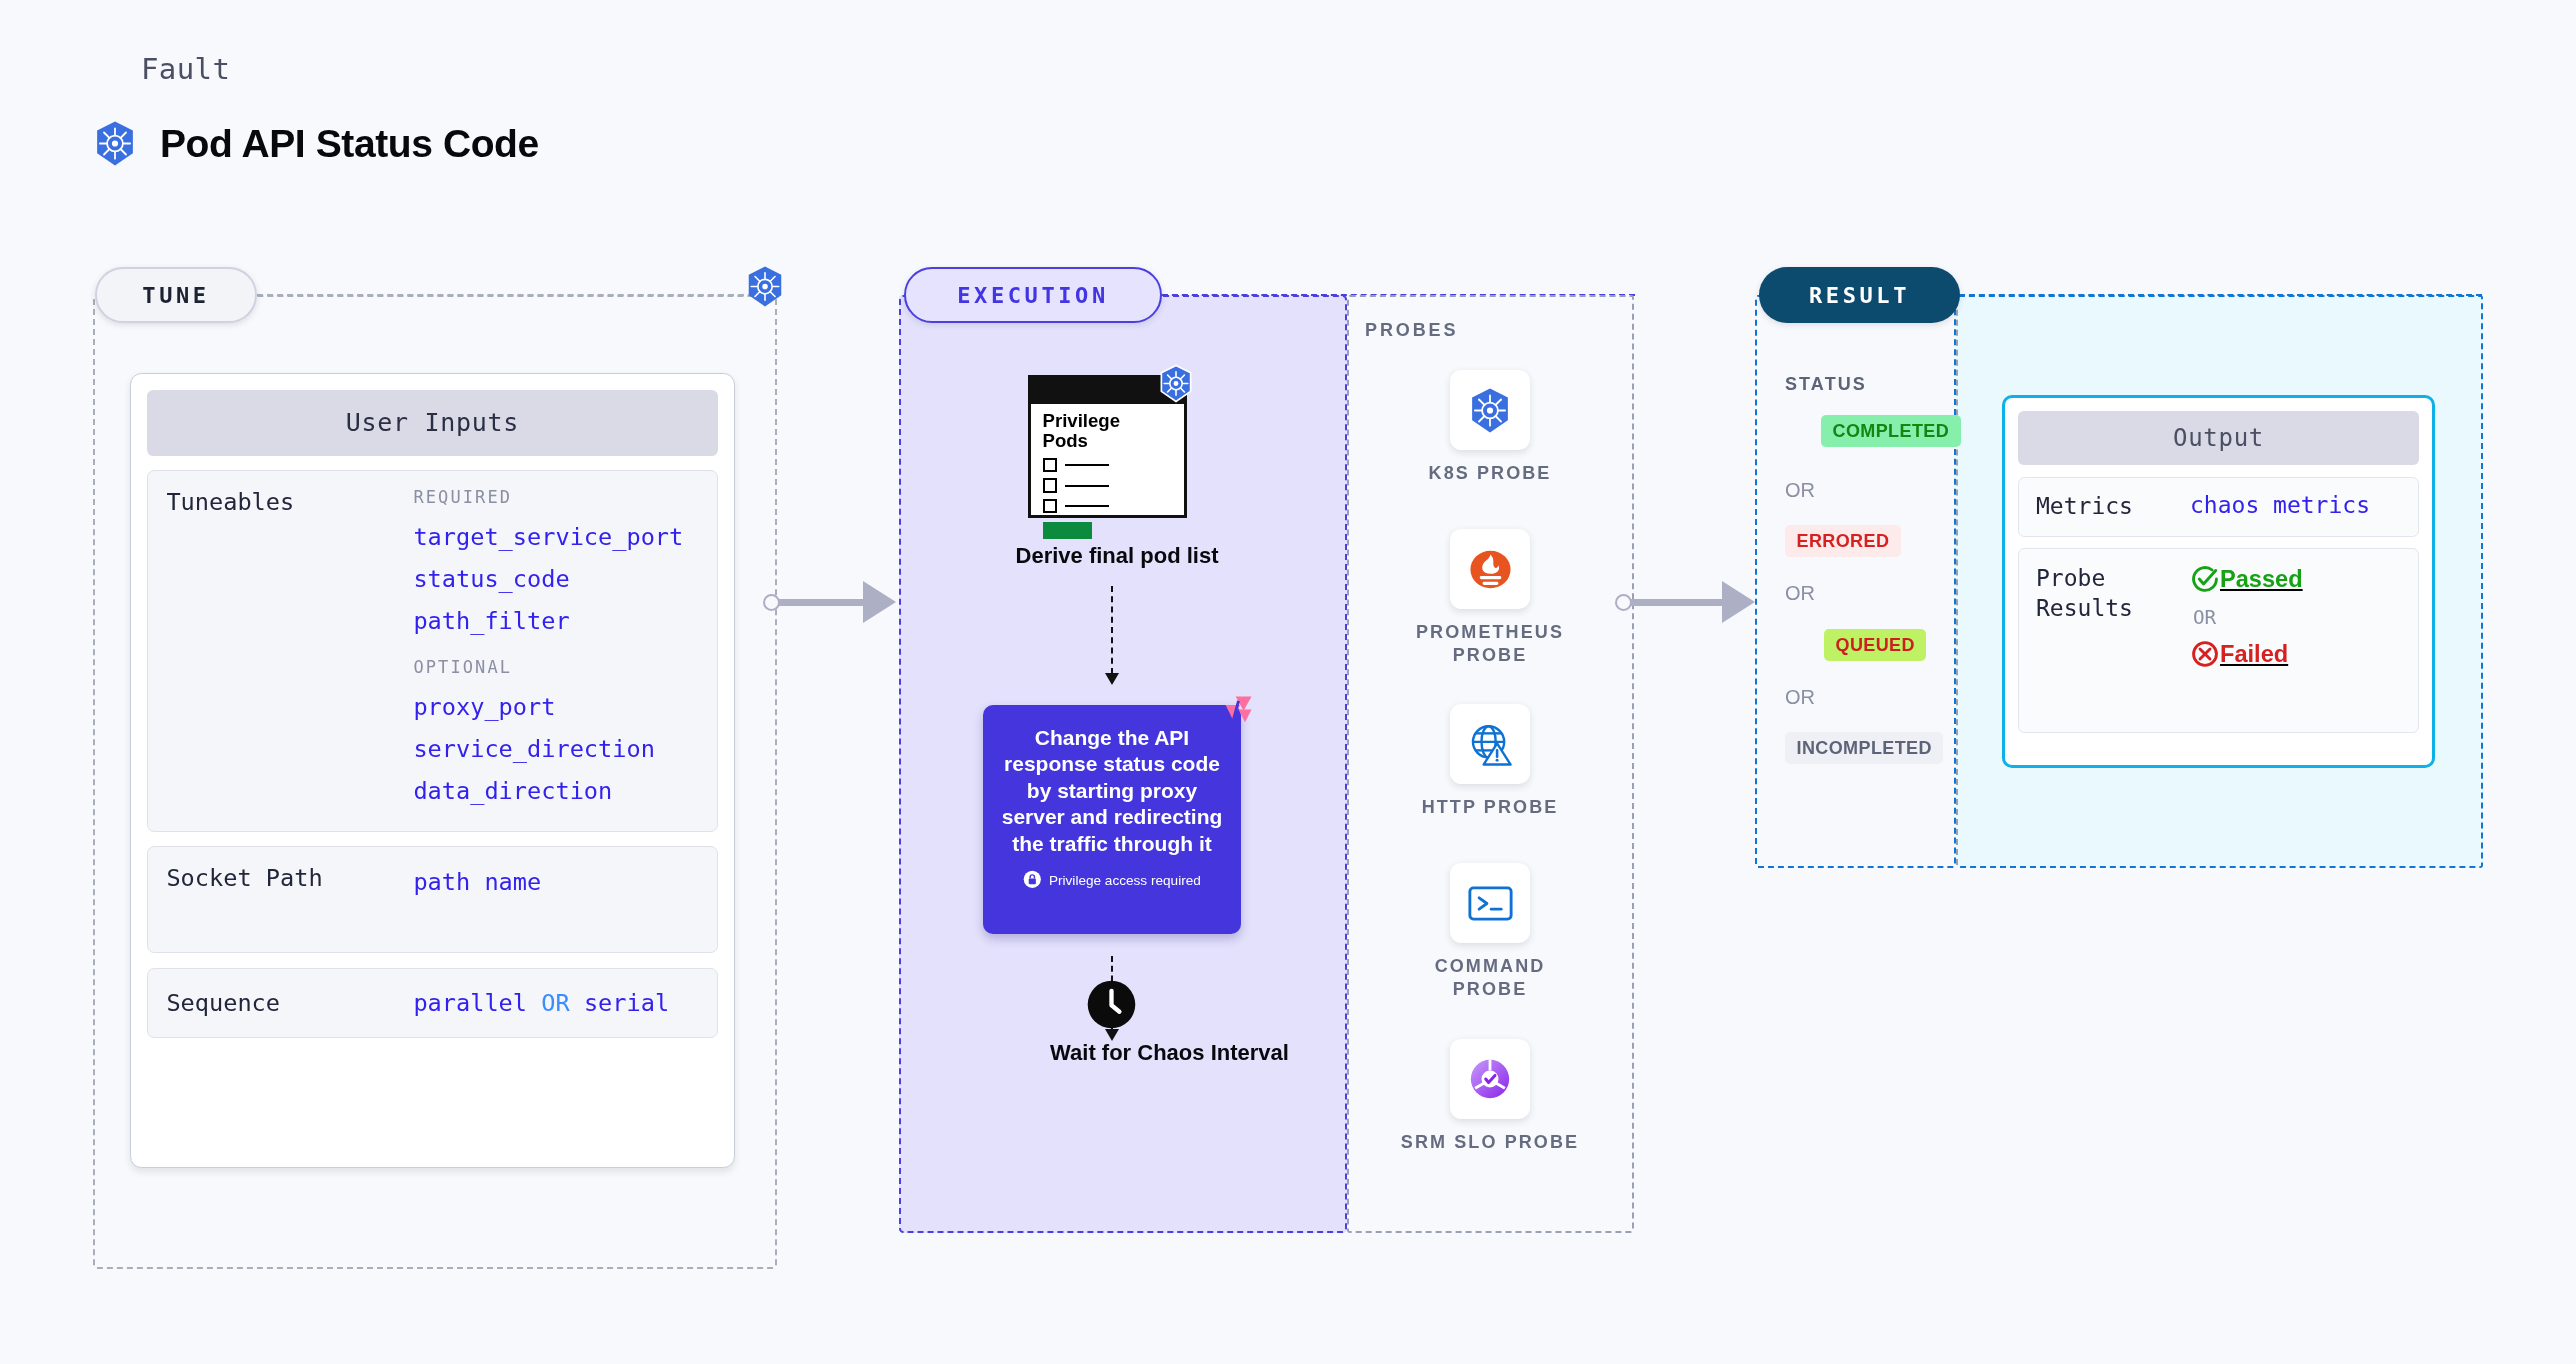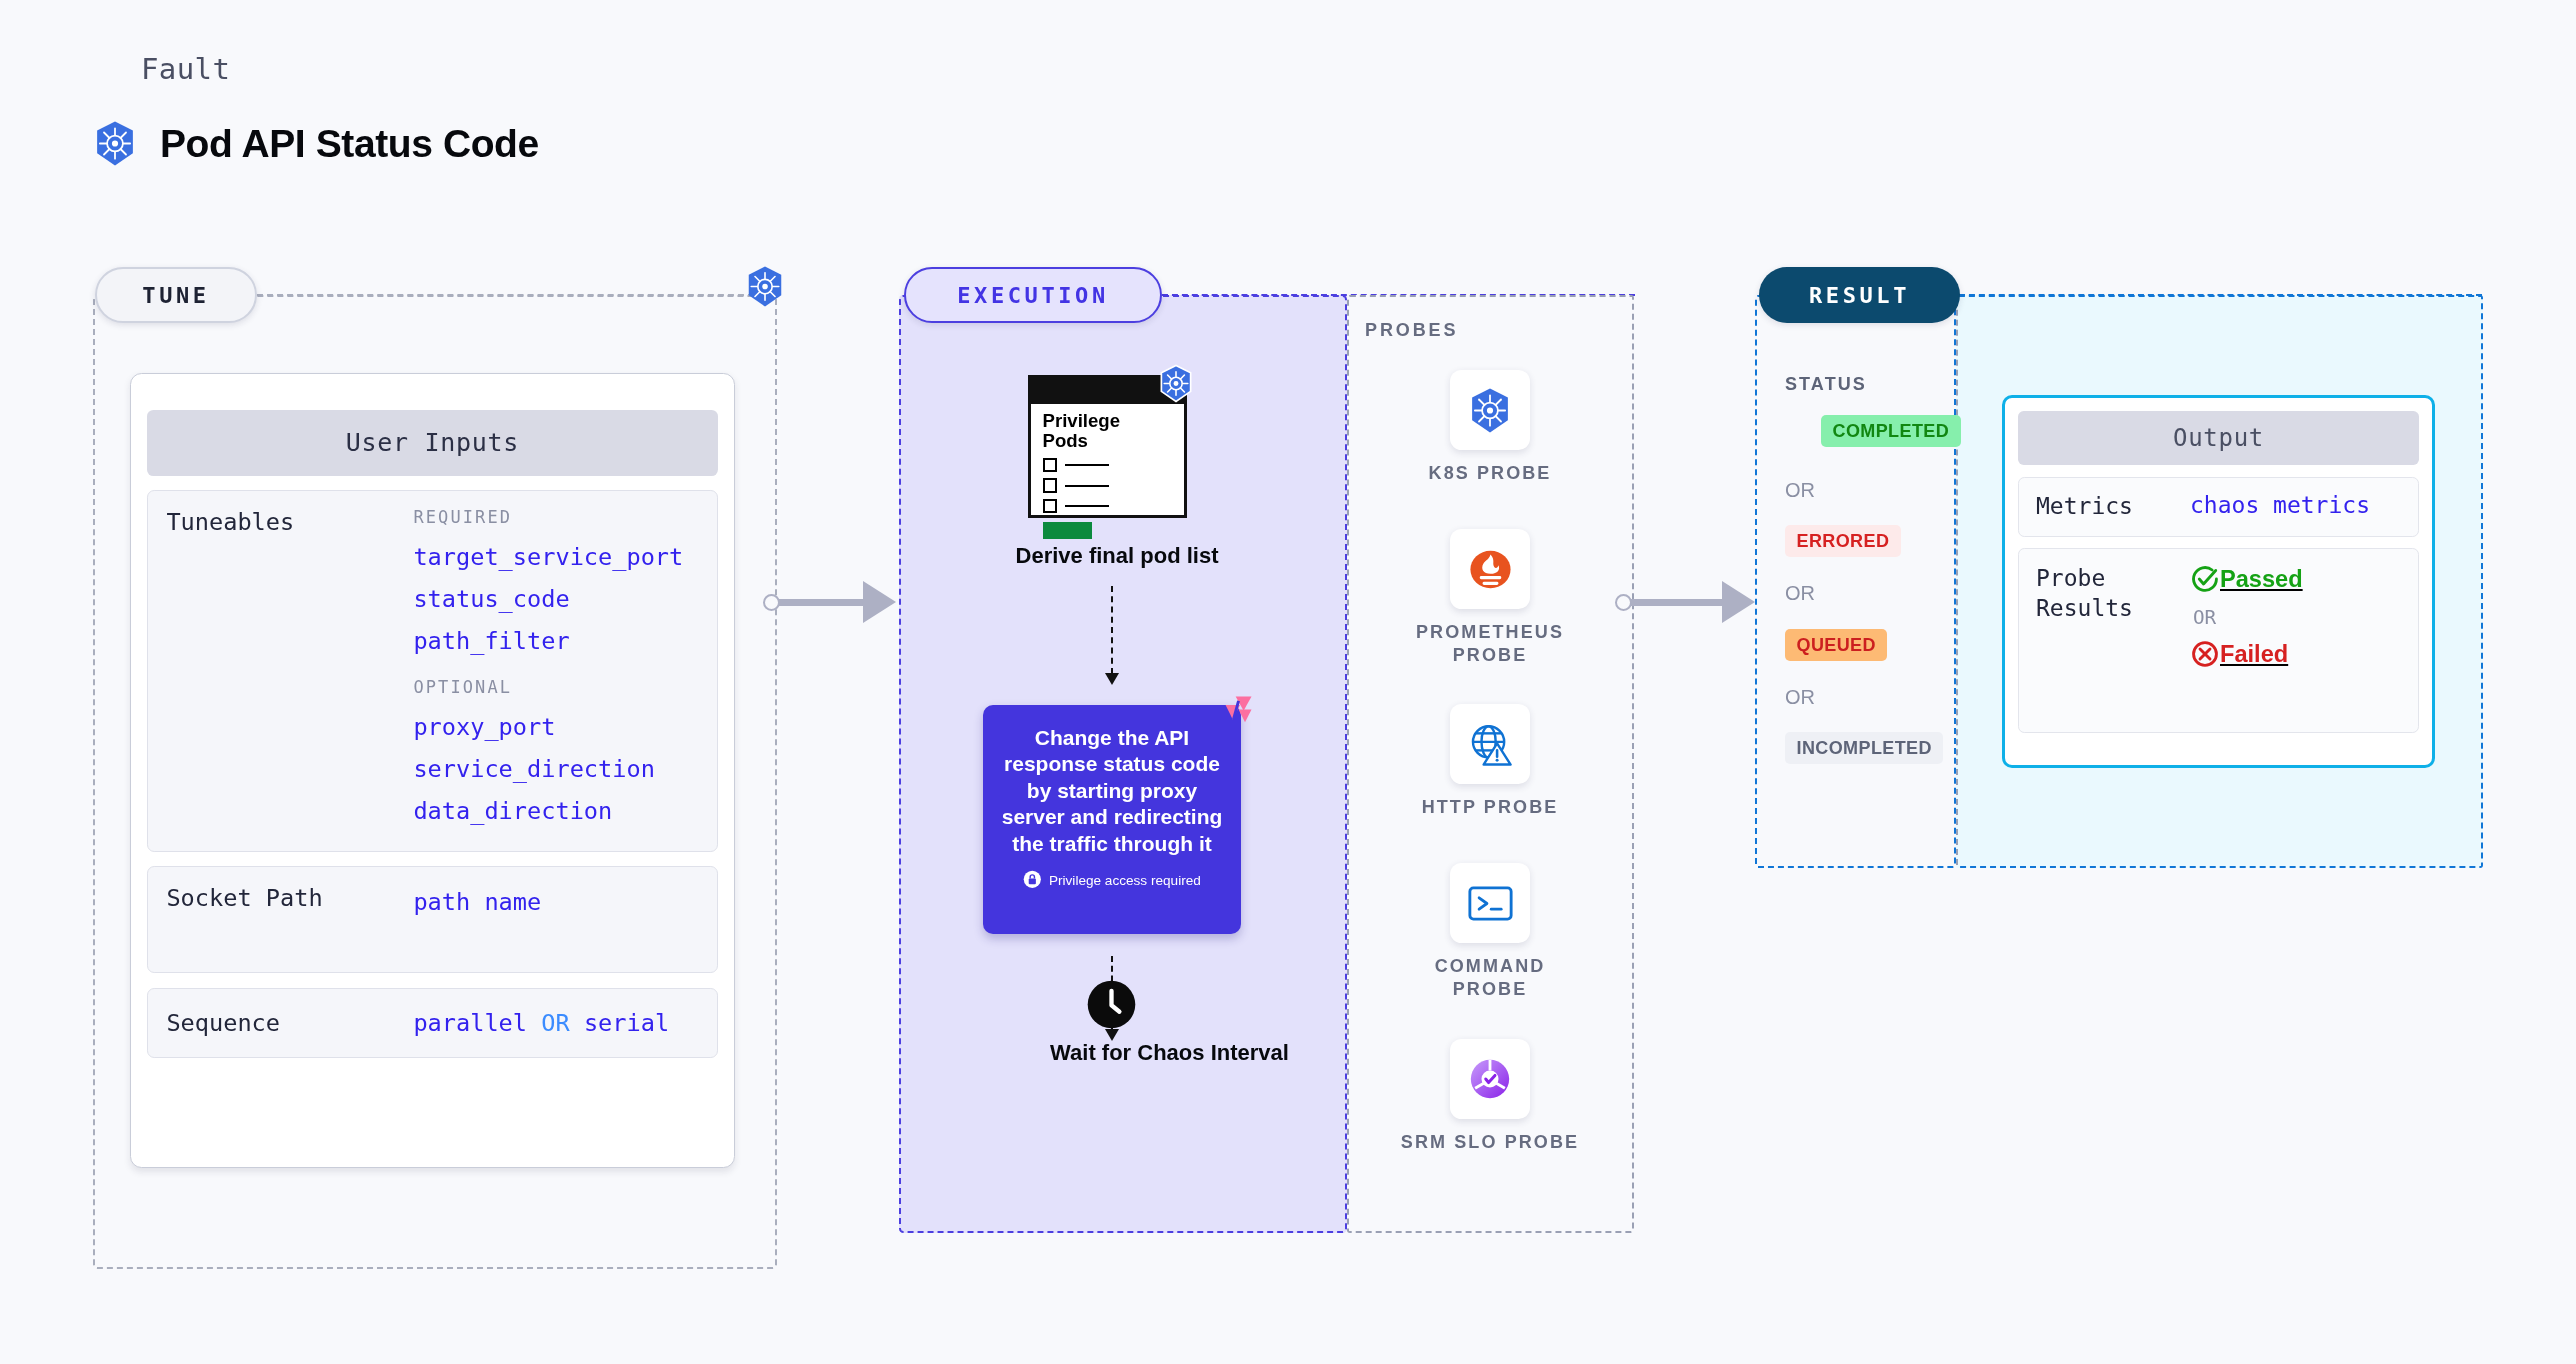--- a/index.html
+++ b/index.html
@@ -63,21 +63,21 @@
     position: absolute; left: 130px; top: 373px;
     width: 605px; height: 795px;
     background: #fff; border: 1.4px solid #c9cdd9; border-radius: 11.5px;
     box-shadow: 0 3.6px 7.2px rgba(30,30,60,.10);
     padding: 15.8px;
   }
   .card-head {
     height: 66px; background: #d9dae5; border-radius: 6.4px;
     display: flex; align-items: center; justify-content: center;
     font-family: "DejaVu Sans Mono", monospace;
-    font-size: 25px; color: #2b2f45; letter-spacing: 0.7px; margin-top: 20px;
+    font-size: 25px; color: #2b2f45; letter-spacing: 0.7px;
   }
   .sub-card {
     margin-top: 14.3px; background: #f5f6fa;
     border: 1.4px solid #dfe1ea; border-radius: 7.2px;
     padding: 15.8px 18.6px;
     display: flex;
   }
   .sc-label {
     font-family: "DejaVu Sans Mono", monospace;
     font-size: 23.6px; color: #22263a; line-height: 1.28;
@@ -226,21 +226,21 @@
     position: absolute; left: 1785px; top: 374px;
     font-size: 18px; font-weight: bold; color: #5d6478; letter-spacing: 2.1px;
   }
   .badge {
     position: absolute; left: 1785px;
     border-radius: 5px; padding: 5.7px 11.5px;
     font-size: 18px; font-weight: bold; letter-spacing: 0.4px;
   }
   .b-completed { top: 415px; background: #86efac; color: #118711; margin-left: 36px; }
   .b-errored   { top: 525px; background: #fdeaea; color: #d62121; }
-  .b-queued    { top: 629px; background: #fdba74; color: #cc1f1f; }
+  .b-queued    { top: 629px; background: #bef264; color: #cc1f1f; margin-left: 39px; }
   .b-incomp    { top: 732px; background: #eef0f5; color: #5d6478; }
   .or-sm {
     position: absolute; left: 1785px;
     font-size: 20px; color: #8a8fa3;
   }
   .or1 { top: 479px; } .or2 { top: 582px; } .or3 { top: 686px; }
 
   .output-card {
     position: absolute; left: 2002px; top: 395px;
     width: 433px; height: 373px;

